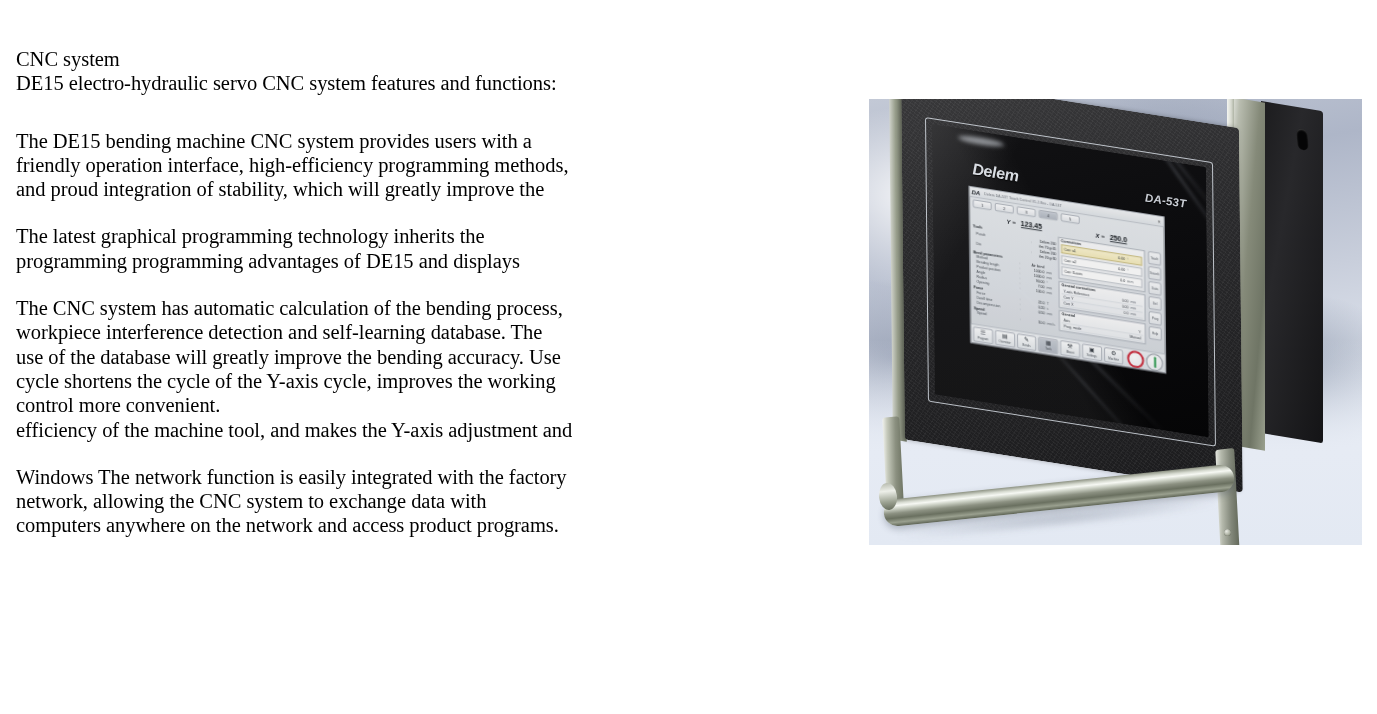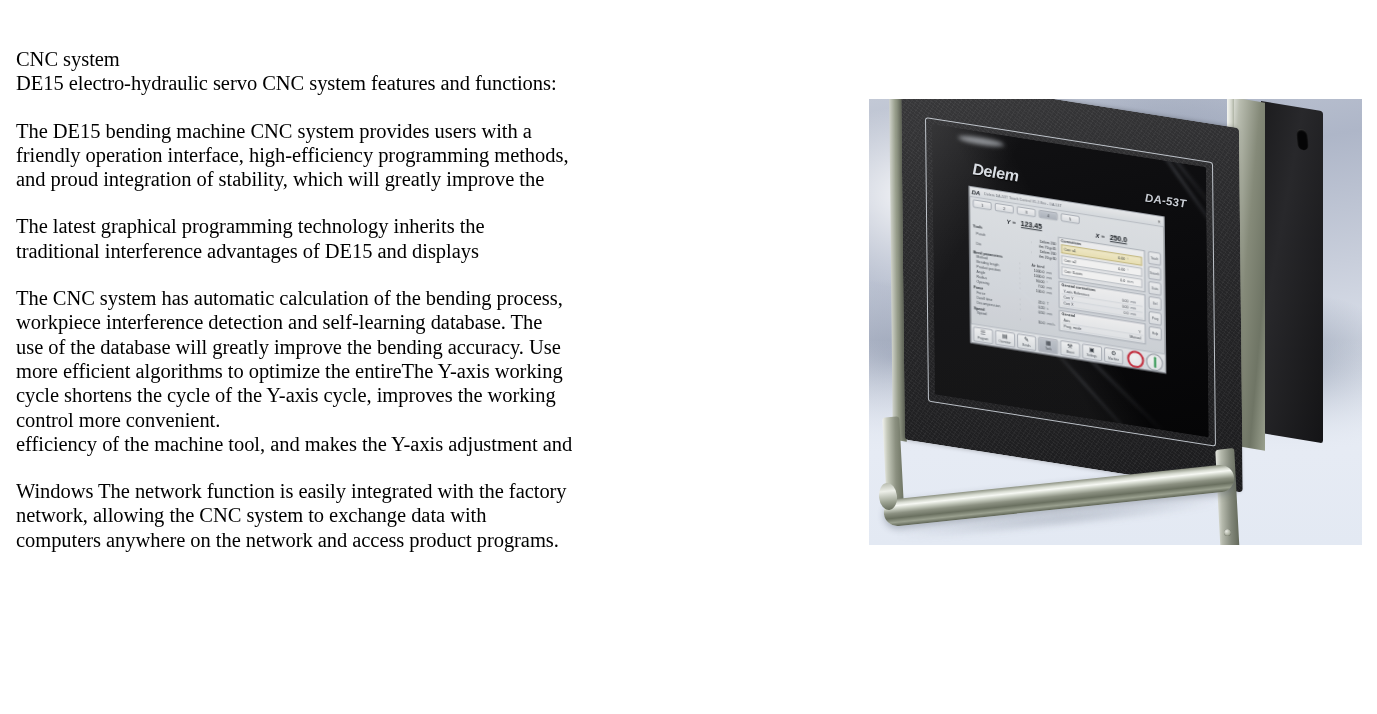--- a/index.html
+++ b/index.html
@@ -24,21 +24,21 @@
     width: 830px;
   }
   .para {
     font-size: 20.5px;
     line-height: 24.3px;
     letter-spacing: -0.05px;
     margin: 0 0 23px 0;
     color: #000;
     text-align: left;
   }
-  .para.lead { margin-bottom: 23px; }
+  .para.lead { margin-bottom: 33px; }
   .para:last-child { margin-bottom: 12px; }
   .para .line { display: block; }
 
   
   .product-figure {
     position: absolute;
     left: 869px; top: 99px;
     width: 493px; height: 446px;
     overflow: hidden;
     background: #e9edf4;
@@ -386,28 +386,27 @@
     </p>
 
     <p class="para">
       <span class="line">The DE15 bending machine CNC system provides users with a</span>
       <span class="line">friendly operation interface, high-efficiency programming methods,</span>
       <span class="line">and proud integration of stability, which will greatly improve the</span>
     </p>
 
     <p class="para">
       <span class="line">The latest graphical programming technology inherits the</span>
-      <span class="line">traditional interference advantages of DE15 and displays</span>
+      <span class="line">programming programming advantages of DE15 and displays</span>
     </p>
 
     <p class="para">
       <span class="line">The CNC system has automatic calculation of the bending process,</span>
       <span class="line">workpiece interference detection and self-learning database. The</span>
       <span class="line">use of the database will greatly improve the bending accuracy. Use</span>
-      <span class="line">more efficient algorithms to optimize the entireThe Y-axis working</span>
       <span class="line">cycle shortens the cycle of the Y-axis cycle, improves the working</span>
       <span class="line">control more convenient.</span>
       <span class="line">efficiency of the machine tool, and makes the Y-axis adjustment and</span>
     </p>
 
     <p class="para">
       <span class="line">Windows The network function is easily integrated with the factory</span>
       <span class="line">network, allowing the CNC system to exchange data with</span>
       <span class="line">computers anywhere on the network and access product programs.</span>
     </p>

